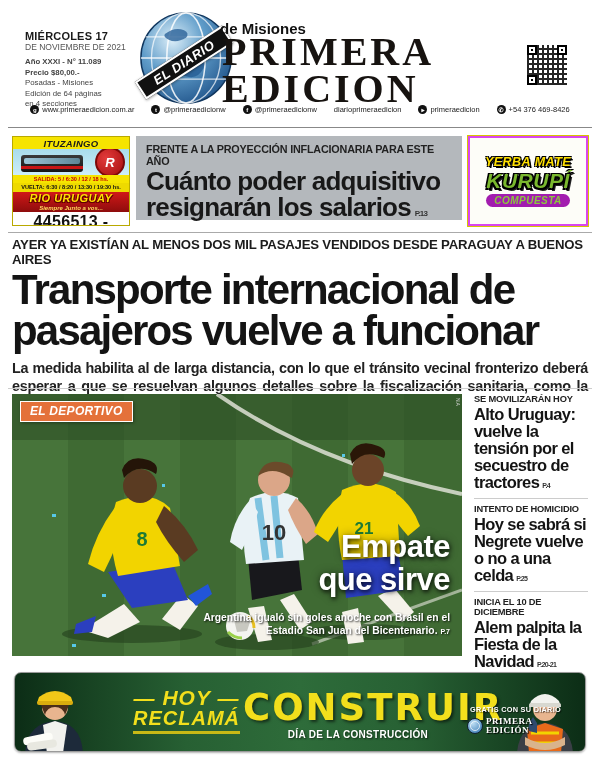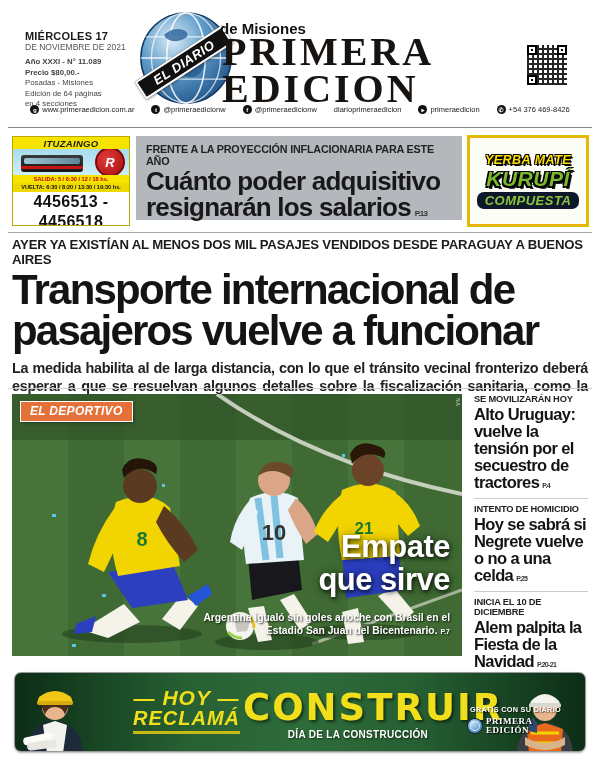--- a/index.html
+++ b/index.html
@@ -58,27 +58,27 @@
     text-shadow:1px 1px 0 #5e0000, -1px 1px 0 #5e0000; line-height:1; }
   .bus-slogan { color:#ffd95e; font-size:6px; font-style:italic; line-height:1.4; }
   .bus-phones { background:#fff; color:#111; font-size:16px; text-align:center; line-height:1.25; letter-spacing:.3px; }
   .bus-web { background:#b01010; color:#ffe9b0; font-size:6.3px; text-align:center; line-height:1.7; }
 
   .gray-box { flex:1; background:#b4b8bc; padding:7px 10px 1px; height:84px; }
   .gray-kicker { font-size:10.8px; font-weight:bold; color:#222; letter-spacing:-.2px; margin-bottom:2px; }
   .gray-headline { font-size:26px; font-weight:800; letter-spacing:-.8px; line-height:.99; color:#181818; }
   .gray-page { font-size:8px; font-weight:bold; color:#333; margin-left:4px; }
 
-  .kurupi-ad { width:120px; height:90px; background:#fdfdf8; border:2px solid #eab308; outline:1px solid #d8c400;
+  .kurupi-ad { width:120px; height:90px; background:#fdfdf8; border:2px solid #d946ef; outline:1px solid #d8c400;
     display:flex; flex-direction:column; align-items:center; justify-content:center; gap:1px; }
   .kurupi-l1 { font-size:12.5px; font-weight:800; font-style:italic; color:#ffe000; letter-spacing:.5px;
     text-shadow:-1px -1px 0 #000,1px -1px 0 #000,-1px 1px 0 #000,1px 1px 0 #000, 2px 2px 0 #000; }
   .kurupi-l2 { font-size:21px; font-weight:800; font-style:italic; color:#7ab82e; letter-spacing:.5px; line-height:1;
     text-shadow:-1.5px -1.5px 0 #000,1.5px -1.5px 0 #000,-1.5px 1.5px 0 #000,1.5px 1.5px 0 #000, 2.5px 2.5px 0 #222; }
-  .kurupi-l3 { margin-top:2px; background:#0f172a; color:#8cc63f; font-size:13px; font-weight:800; font-style:italic;
+  .kurupi-l3 { margin-top:2px; background:#a21caf; color:#8cc63f; font-size:10px; font-weight:800; font-style:italic;
     padding:1px 8px; border-radius:7px; letter-spacing:.5px; }
 
   
   .lead-rule { position:absolute; top:232px; left:8px; right:8px; border-top:1px solid #aaa; }
   .lead { position:absolute; top:237px; left:12px; width:576px; }
   .lead-kicker { font-size:13.2px; font-weight:bold; letter-spacing:-.2px; color:#1c1c1c; margin-bottom:3px; }
   .lead-headline { font-size:42px; font-weight:800; letter-spacing:-1.8px; line-height:.97; color:#141414; }
   .lead-deck { margin-top:9px; font-size:14.4px; font-weight:600; letter-spacing:-.3px; line-height:1.22; text-align:justify; color:#222; }
   .lead-page { font-size:9px; font-weight:800; color:#333; }
 
@@ -211,20 +211,24 @@
 
     <div class="bus-ad">
       <div class="bus-title">ITUZAINGO</div>
       <div class="bus-scene">
         <div class="bus-body"></div>
         <div class="bus-stripe"></div>
         <div class="bus-logo">R</div>
       </div>
       <div class="bus-salida">SALIDA: 5 / 6:30 / 12 / 18 hs.</div>
       <div class="bus-vuelta">VUELTA: 6:30 / 8:20 / 13:30 / 19:30 hs.</div>
+      <div class="bus-red">
+        <div class="bus-brand">RIO URUGUAY</div>
+        <div class="bus-slogan">Siempre Junto a vos...</div>
+      </div>
       <div class="bus-phones">4456513 - 4456518</div>
       <div class="bus-web">www.riouruguaybus.com.ar</div>
     </div>
 
     <div class="gray-box">
       <div class="gray-kicker">FRENTE A LA PROYECCIÓN INFLACIONARIA PARA ESTE AÑO</div>
       <div class="gray-headline">
         <div>Cuánto poder adquisitivo</div>
         <div><span>resignarán los salarios</span><span class="gray-page">P.13</span></div>
       </div>

